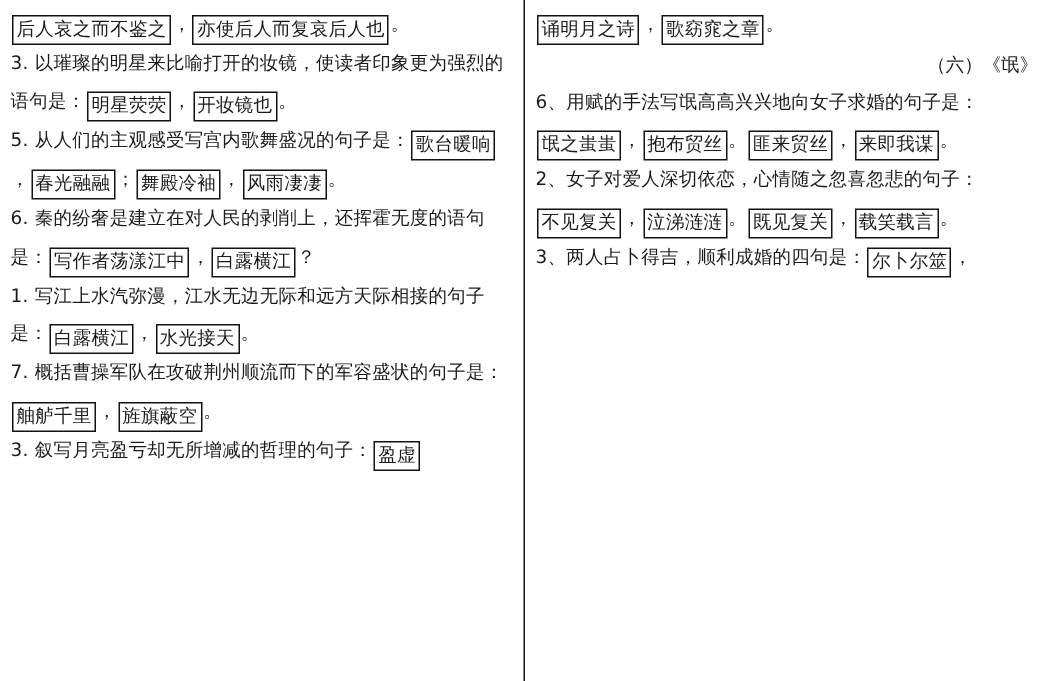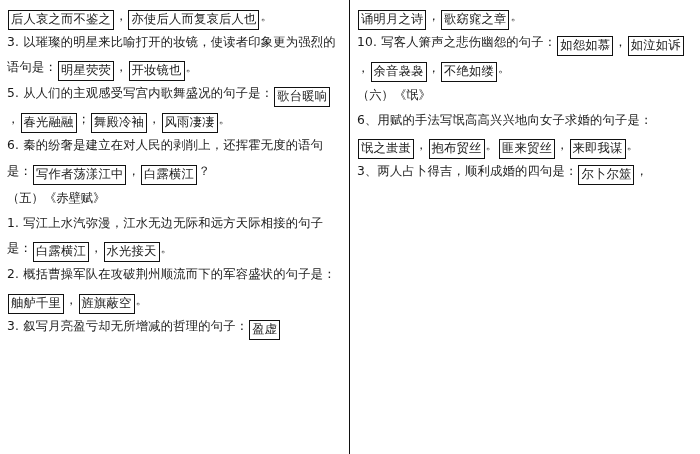--- a/index.html
+++ b/index.html
@@ -50,38 +50,37 @@
     padding: 0 2px 1px 2px;
     margin: 0 1px;
     line-height: 17px;
     vertical-align: -3px;
     font-size: 12.3px;
     white-space: nowrap;
   }
   .heading {
     font-size: 12.3px;
     line-height: 26px;
-    text-align: left;
+    text-align: right;
   }
 </style>
 </head>
 <body>
 
 <div class="page">
   <div class="col" id="left-col">
       <div class="line"><span class="bx">后人哀之而不鉴之</span><span class="q">，</span><span class="bx">亦使后人而复哀后人也</span><span class="q">。</span></div>
       <div class="line"><span class="q">3. 以璀璨的明星来比喻打开的妆镜，使读者印象更为强烈的语句是：</span><span class="bx">明星荧荧</span><span class="q">，</span><span class="bx">开妆镜也</span><span class="q">。</span></div>
       <div class="line"><span class="q">5. 从人们的主观感受写宫内歌舞盛况的句子是：</span><span class="bx">歌台暖响</span><span class="q">，</span><span class="bx">春光融融</span><span class="q">；</span><span class="bx">舞殿冷袖</span><span class="q">，</span><span class="bx">风雨凄凄</span><span class="q">。</span></div>
       <div class="line"><span class="q">6. 秦的纷奢是建立在对人民的剥削上，还挥霍无度的语句是：</span><span class="bx">写作者荡漾江中</span><span class="q">，</span><span class="bx">白露横江</span><span class="q">？</span></div>
-      <div class="heading"><span class="q">（五）《赤壁赋》</span></div>
       <div class="line"><span class="q">1. 写江上水汽弥漫，江水无边无际和远方天际相接的句子是：</span><span class="bx">白露横江</span><span class="q">，</span><span class="bx">水光接天</span><span class="q">。</span></div>
-      <div class="line"><span class="q">2. 概括曹操军队在攻破荆州顺流而下的军容盛状的句子是：</span><span class="bx">舳舻千里</span><span class="q">，</span><span class="bx">旌旗蔽空</span><span class="q">。</span></div>
+      <div class="line"><span class="q">7. 概括曹操军队在攻破荆州顺流而下的军容盛状的句子是：</span><span class="bx">舳舻千里</span><span class="q">，</span><span class="bx">旌旗蔽空</span><span class="q">。</span></div>
       <div class="line"><span class="q">3. 叙写月亮盈亏却无所增减的哲理的句子：</span><span class="bx">盈虚</span></div>
     </div>
   <div class="divider"></div>
   <div class="col" id="right-col">
       <div class="line"><span class="bx">诵明月之诗</span><span class="q">，</span><span class="bx">歌窈窕之章</span><span class="q">。</span></div>
-      <div class="line"><span class="q">10. 写客人箫声之悲伤幽怨的句子：</span><span class="bx">如怨如慕</span><span class="q">，</span><span class="bx">如泣如诉</span><span class="q">，</span><span class="bx">余音袅袅</span><span class="q">，</span><span class="bx">不绝如缕</span><span class="q">。</span></div>
       <div class="heading"><span class="q">（六）《氓》</span></div>
       <div class="line"><span class="q">6、用赋的手法写氓高高兴兴地向女子求婚的句子是：</span><span class="bx">氓之蚩蚩</span><span class="q">，</span><span class="bx">抱布贸丝</span><span class="q">。</span><span class="bx">匪来贸丝</span><span class="q">，</span><span class="bx">来即我谋</span><span class="q">。</span></div>
+      <div class="line"><span class="q">2、女子对爱人深切依恋，心情随之忽喜忽悲的句子：</span><span class="bx">不见复关</span><span class="q">，</span><span class="bx">泣涕涟涟</span><span class="q">。</span><span class="bx">既见复关</span><span class="q">，</span><span class="bx">载笑载言</span><span class="q">。</span></div>
       <div class="line"><span class="q">3、两人占卜得吉，顺利成婚的四句是：</span><span class="bx">尔卜尔筮</span><span class="q">，</span></div>
     </div>
 </div>
 
 </body></html>

